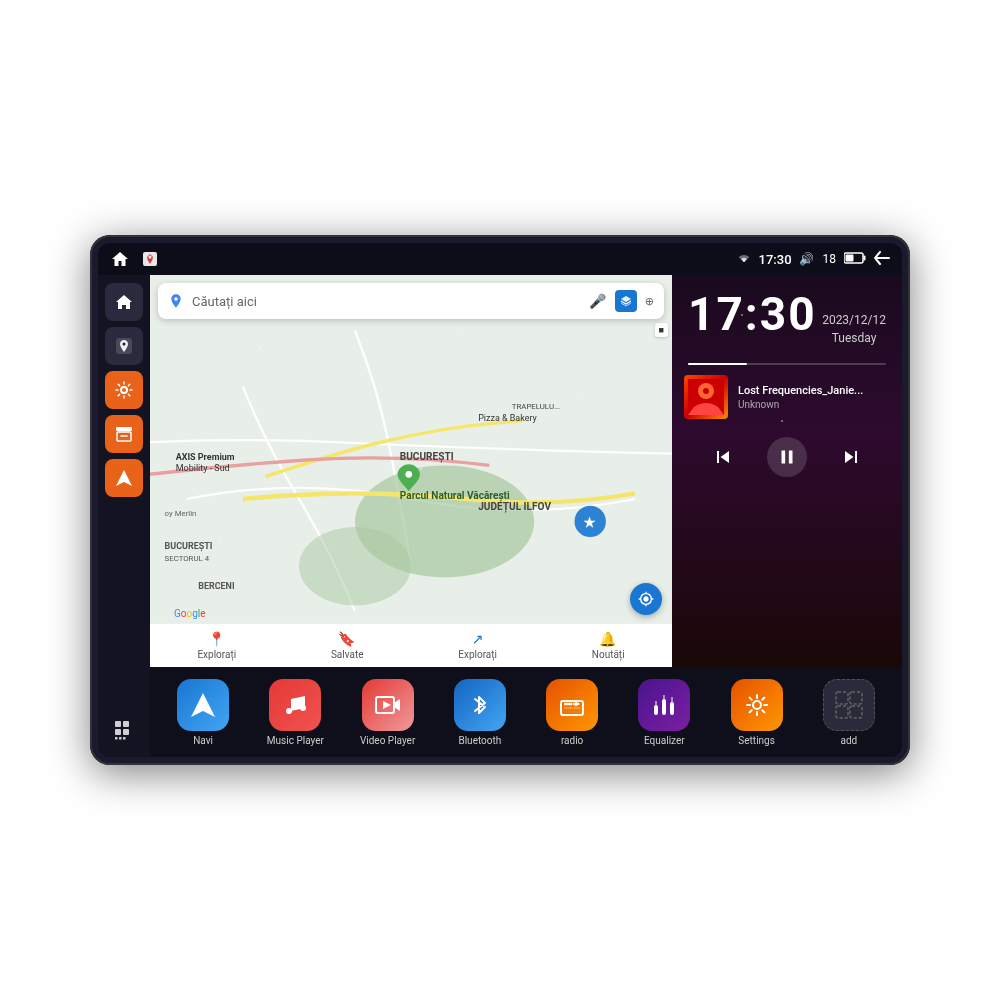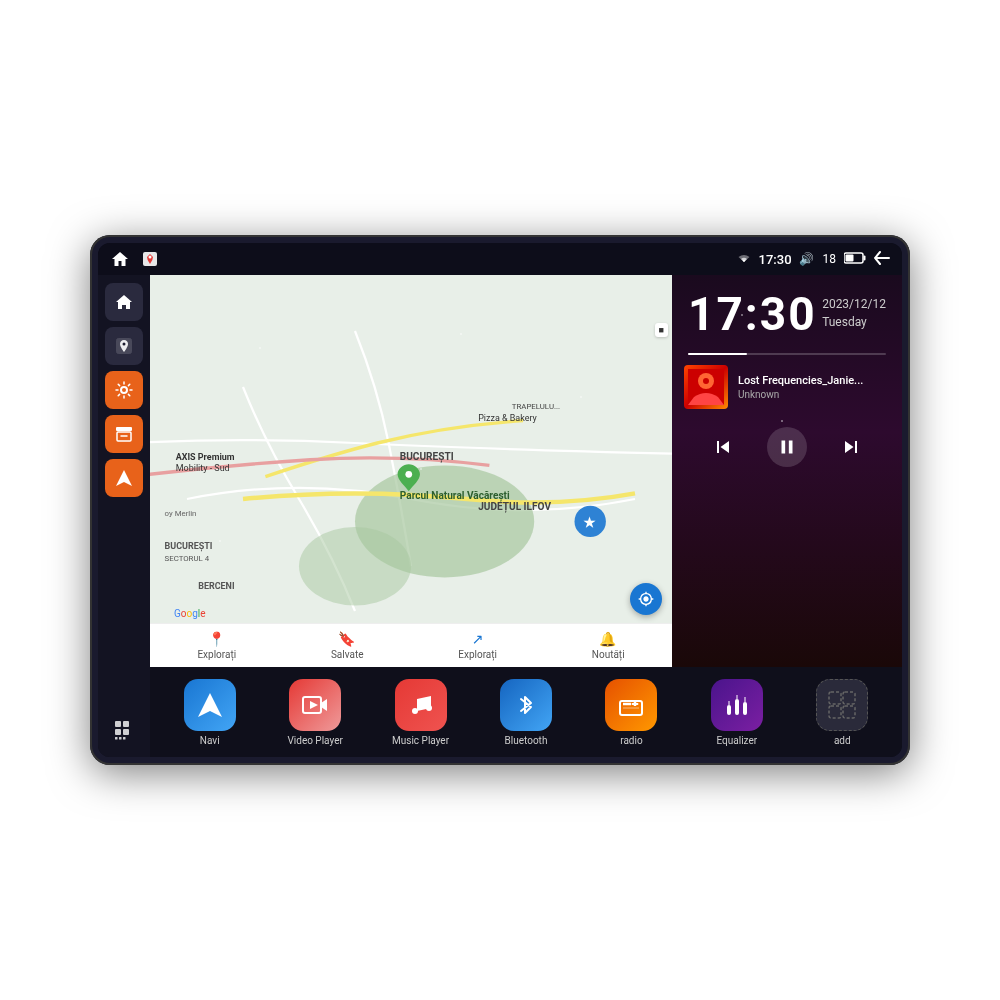--- a/index.html
+++ b/index.html
@@ -221,22 +221,22 @@
 
     .clock-time {
       font-size: 46px;
       font-weight: 700;
       color: #ffffff;
       line-height: 1;
       letter-spacing: 2px;
     }
 
     .clock-date {
-      text-align: left;
-      margin-top: 4px;
+      text-align: center;
+      margin-top: 20px;
     }
 
     .clock-date-text {
       font-size: 12px;
       color: #cccccc;
       line-height: 1.5;
     }
 
     
     .music-progress {
@@ -574,20 +574,36 @@
               <text x="30" y="215" font-size="7" fill="#666">oy Merlin</text>
 
               <path d="M248 193 C244 188 238 183 238 178 C238 173 243 169 248 169 C253 169 258 173 258 178 C258 183 252 188 248 193Z" fill="#4CAF50"></path>
               <circle cx="248" cy="178" r="3" fill="white"></circle>
 
               <circle cx="410" cy="220" r="14" fill="#1976D2" opacity="0.9"></circle>
               <text x="404" y="225" font-size="12" fill="white" font-weight="bold">★</text>
             </svg>
 
             
+            <div class="map-search-bar">
+
+              <svg width="16" height="16" viewBox="0 0 24 24">
+                <path d="M12 2C8.13 2 5 5.13 5 9c0 5.25 7 13 7 13s7-7.75 7-13c0-3.87-3.13-7-7-7zm0 9.5c-1.38 0-2.5-1.12-2.5-2.5s1.12-2.5 2.5-2.5 2.5 1.12 2.5 2.5-1.12 2.5-2.5 2.5z" fill="#4285F4"></path>
+              </svg>
+              <span class="map-search-text">Căutați aici</span>
+              <span class="map-mic-icon">🎤</span>
+              <div class="map-layers-icon">
+                <svg width="12" height="12" viewBox="0 0 12 12" fill="white">
+                  <path d="M6 1L11 4L6 7L1 4Z" fill="white" opacity="0.9"></path>
+                  <path d="M1 6L6 9L11 6" stroke="white" stroke-width="1.2" fill="none"></path>
+                  <path d="M1 8L6 11L11 8" stroke="white" stroke-width="1" fill="none" opacity="0.7"></path>
+                </svg>
+              </div>
+              <span style="font-size:11px;color:#666;cursor:pointer">⊕</span>
+            </div>
 
             
             <div class="map-zoom-indicator">■</div>
 
             
             <div class="google-logo">
               <span style="color:#4285F4">G</span><span style="color:#EA4335">o</span><span style="color:#FBBC05">o</span><span style="color:#4285F4">g</span><span style="color:#34A853">l</span><span style="color:#EA4335">e</span>
             </div>
 
             
@@ -684,39 +700,39 @@
           <div class="app-item">
             <div class="app-icon icon-navi">
               <svg width="30" height="30" viewBox="0 0 30 30" fill="white">
                 <polygon points="15,3 27,27 15,21 3,27"></polygon>
               </svg>
             </div>
             <span class="app-label">Navi</span>
           </div>
 
           <div class="app-item">
+            <div class="app-icon icon-music">
+              <svg width="28" height="28" viewBox="0 0 28 28" fill="white">
+                <path d="M10 20V8l14-3v12"></path>
+                <circle cx="8" cy="20" r="3" fill="white"></circle>
+                <circle cx="22" cy="17" r="3" fill="white"></circle>
+              </svg>
+            </div>
+            <span class="app-label">Music Player</span>
+          </div>
+
+          <div class="app-item">
             <div class="app-icon icon-video">
               <svg width="28" height="28" viewBox="0 0 28 28" fill="white">
                 <rect x="2" y="6" width="18" height="16" rx="2" fill="none" stroke="white" stroke-width="2"></rect>
                 <polygon points="26,8 20,12 20,16 26,20" fill="white"></polygon>
                 <polygon points="9,10 9,18 17,14" fill="white"></polygon>
               </svg>
             </div>
             <span class="app-label">Video Player</span>
-          </div>
-
-          <div class="app-item">
-            <div class="app-icon icon-music">
-              <svg width="28" height="28" viewBox="0 0 28 28" fill="white">
-                <path d="M10 20V8l14-3v12"></path>
-                <circle cx="8" cy="20" r="3" fill="white"></circle>
-                <circle cx="22" cy="17" r="3" fill="white"></circle>
-              </svg>
-            </div>
-            <span class="app-label">Music Player</span>
           </div>
 
           <div class="app-item">
             <div class="app-icon icon-bt">
               <svg width="28" height="28" viewBox="0 0 28 28" fill="white">
                 <path d="M9 8l10 8-6 6V6l6 6L9 20" stroke="white" stroke-width="2" fill="none" stroke-linecap="round" stroke-linejoin="round"></path>
               </svg>
             </div>
             <span class="app-label">Bluetooth</span>
           </div>
@@ -743,20 +759,29 @@
                 <rect x="12" y="8" width="4" height="16" rx="2" fill="white"></rect>
                 <rect x="20" y="11" width="4" height="13" rx="2" fill="white"></rect>
                 <line x1="6" y1="10" x2="6" y2="14" stroke="white" stroke-width="2" opacity="0.5"></line>
                 <line x1="14" y1="4" x2="14" y2="8" stroke="white" stroke-width="2" opacity="0.5"></line>
                 <line x1="22" y1="6" x2="22" y2="11" stroke="white" stroke-width="2" opacity="0.5"></line>
               </svg>
             </div>
             <span class="app-label">Equalizer</span>
           </div>
 
+          <div class="app-item">
+            <div class="app-icon icon-settings">
+              <svg width="28" height="28" viewBox="0 0 28 28" fill="white">
+                <circle cx="14" cy="14" r="4" fill="none" stroke="white" stroke-width="2"></circle>
+                <path d="M14 4v3M14 21v3M4 14h3M21 14h3M6.6 6.6l2.1 2.1M19.3 19.3l2.1 2.1M6.6 21.4l2.1-2.1M19.3 8.7l2.1-2.1" stroke="white" stroke-width="2" stroke-linecap="round"></path>
+              </svg>
+            </div>
+            <span class="app-label">Settings</span>
+          </div>
 
           <div class="app-item">
             <div class="app-icon icon-add">
               <svg width="28" height="28" viewBox="0 0 28 28">
                 <rect x="1" y="1" width="12" height="12" rx="2" fill="none" stroke="#666" stroke-width="1.5" stroke-dasharray="3,2"></rect>
                 <rect x="15" y="1" width="12" height="12" rx="2" fill="none" stroke="#666" stroke-width="1.5" stroke-dasharray="3,2"></rect>
                 <rect x="1" y="15" width="12" height="12" rx="2" fill="none" stroke="#666" stroke-width="1.5" stroke-dasharray="3,2"></rect>
                 <rect x="15" y="15" width="12" height="12" rx="2" fill="none" stroke="#666" stroke-width="1.5" stroke-dasharray="3,2"></rect>
               </svg>
             </div>

